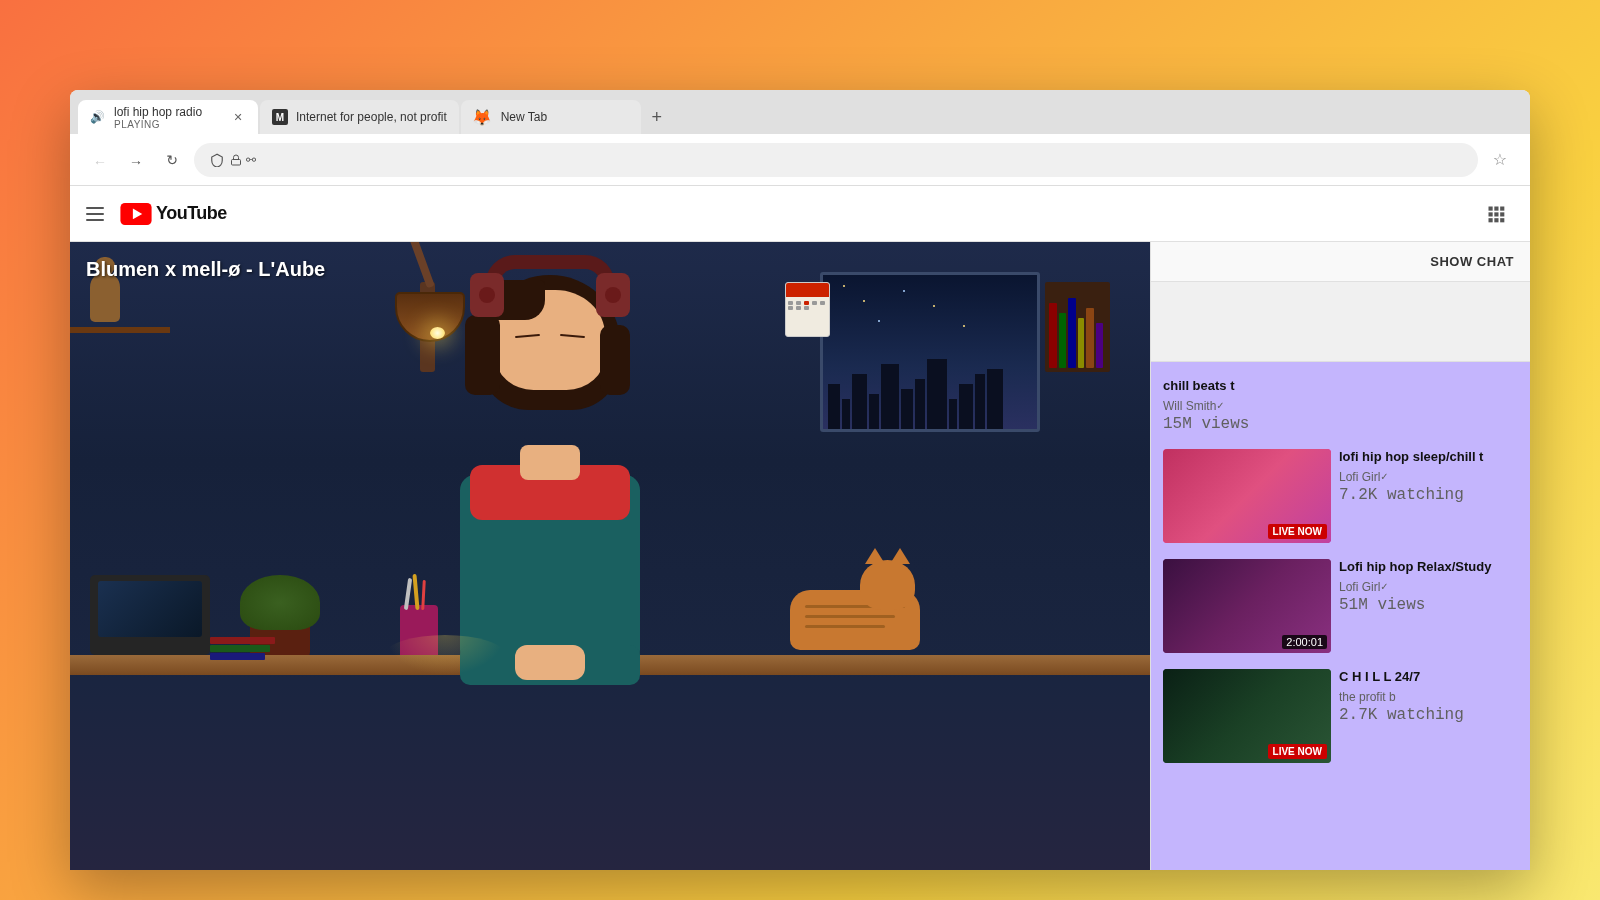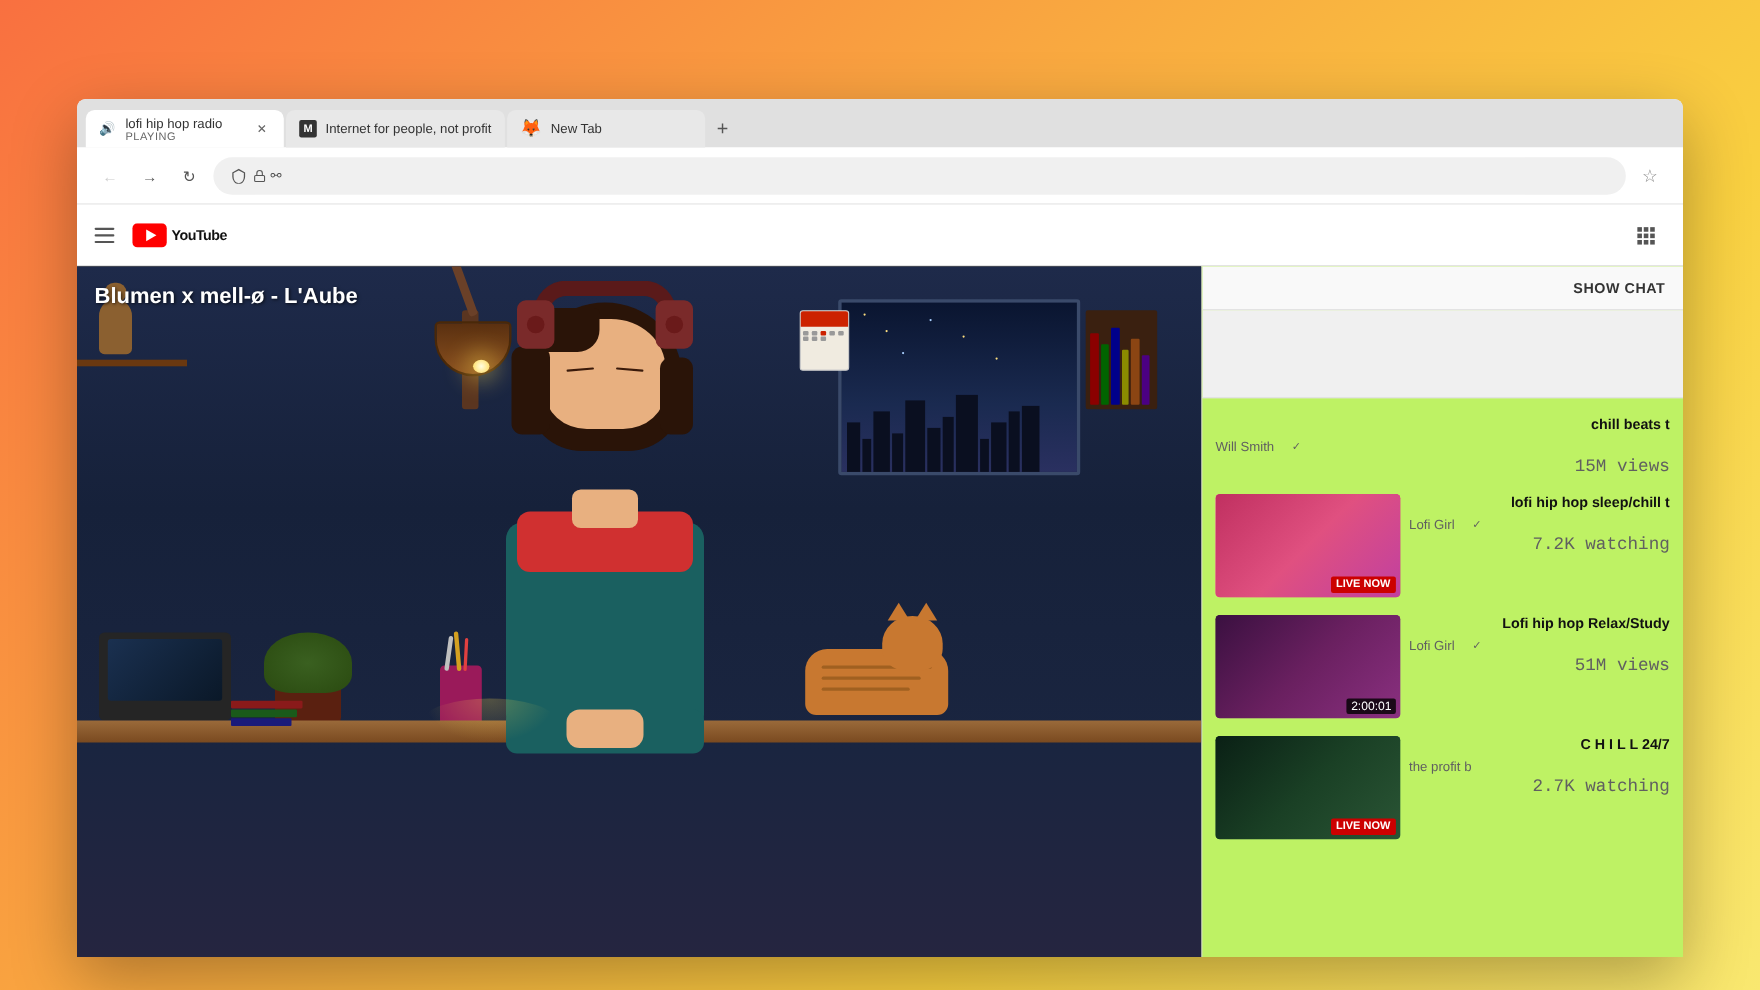--- a/index.html
+++ b/index.html
@@ -187,21 +187,21 @@
       gap: 4px;
       cursor: pointer;
     }
 
     .yt-logo-icon {
       width: 32px;
       height: 22px;
     }
 
     .yt-logo-text {
-      font-size: 13px;
+      font-size: 18px;
       font-weight: 700;
       color: #111;
       letter-spacing: -0.5px;
     }
 
     .yt-search-bar {
       display: flex;
       flex: 1;
       max-width: 600px;
       margin: 0 auto;
@@ -295,22 +295,22 @@
       left: 16px;
       color: white;
       font-size: 20px;
       font-weight: 700;
       text-shadow: 1px 1px 3px rgba(0,0,0,0.7);
       z-index: 10;
     }
 
     
     .sidebar {
-      width: 438px;
-      background: #bef264;
+      width: 380px;
+      background: #c4b5fd;
       display: flex;
       flex-direction: column;
       overflow: hidden;
       border-left: 1px solid #e0e0e0;
     }
 
     .show-chat-btn {
       padding: 12px 16px;
       background: #f9f9f9;
       border-bottom: 1px solid #e0e0e0;
@@ -386,41 +386,40 @@
       color: white;
       font-size: 10px;
       font-weight: 700;
       padding: 2px 5px;
       border-radius: 2px;
     }
 
     .video-info {
       flex: 1;
       min-width: 0;
-      text-align: right;
     }
 
     .video-info-title {
       font-size: 13px;
       font-weight: 600;
       color: #111;
       line-height: 1.3;
       margin-bottom: 4px;
       display: -webkit-box;
       -webkit-line-clamp: 2;
       -webkit-box-orient: vertical;
       overflow: hidden;
     }
 
     .video-info-channel {
       font-size: 12px;
       color: #606060;
       display: flex;
       align-items: center;
-      gap: 16px;
+      gap: 0;
       margin-bottom: 2px;
     }
 
     .verified-icon {
       color: #606060;
       font-size: 10px;
     }
 
     .video-info-meta {
       font-size: 16px;

